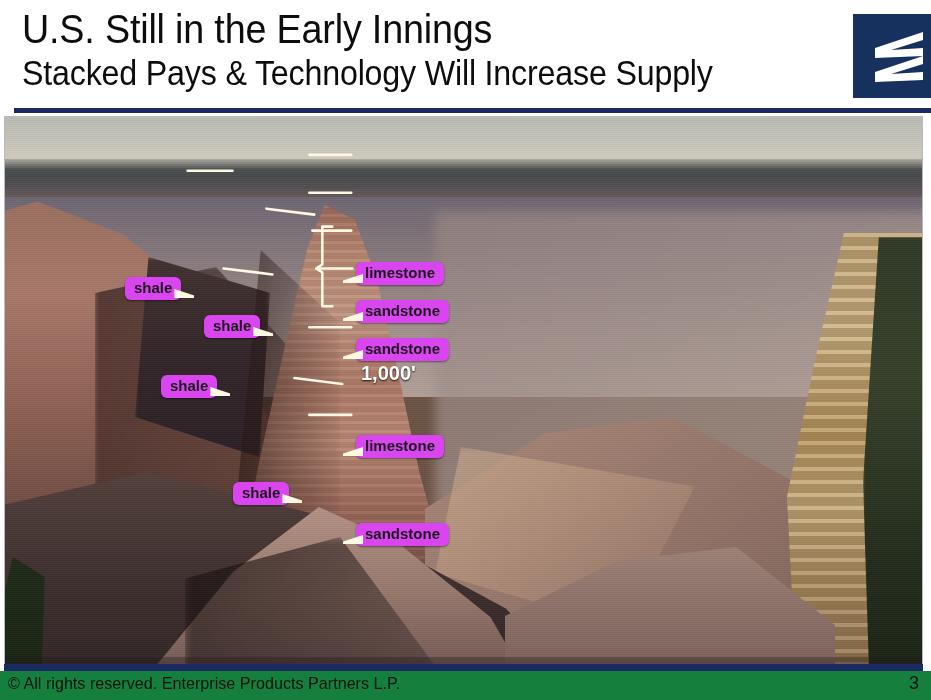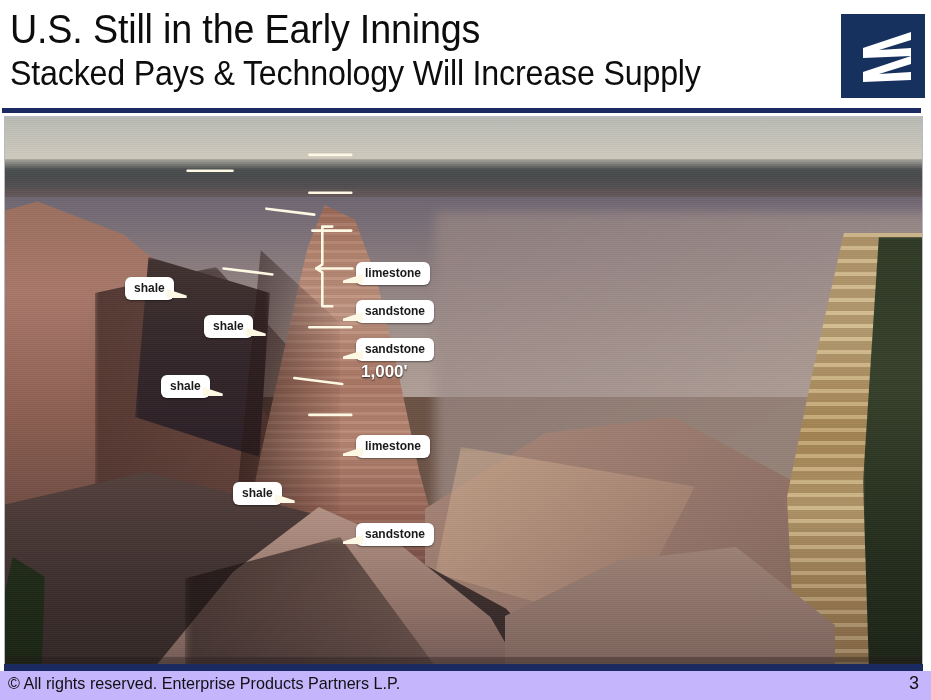--- a/index.html
+++ b/index.html
@@ -11,21 +11,21 @@
     width: 931px;
     height: 700px;
     position: relative;
     overflow: hidden;
     font-family: "Liberation Sans", "DejaVu Sans", sans-serif;
   }
 
   
   .slide-header {
     position: absolute;
-    left: 0; top: 0;
+    left: 12px; top: 0;
     width: 851px;
     height: 112px;
     background: #ffffff;
   }
   .title-block {
     position: absolute;
     left: 10px;
     top: 6px;
     width: 820px;
   }
@@ -223,24 +223,24 @@
     position: absolute; left: 0; top: 0; width: 100%; height: 100%;
     background: repeating-linear-gradient(to bottom,
       rgba(255,255,255,0.022) 0px, rgba(255,255,255,0.022) 1px,
       rgba(0,0,0,0.028) 1px, rgba(0,0,0,0.028) 2px);
     pointer-events: none;
   }
 
   
   .callout {
     position: absolute;
-    background: #ffffff;
+    background: #d946ef;
     border-radius: 6px;
     padding: 2px 9px 3px 9px;
-    font-size: 12px;
+    font-size: 15px;
     font-weight: bold;
     color: #1a1a1a;
     line-height: 18px;
     white-space: nowrap;
     box-shadow: 0 1px 2px rgba(0,0,0,0.45);
     z-index: 20;
   }
   
   .callout.tail-right::after {
     content: "";
@@ -267,21 +267,21 @@
   
   .leaders {
     position: absolute; left: 0; top: 0; width: 100%; height: 100%;
     z-index: 15; pointer-events: none;
   }
 
   
   .measure-text {
     position: absolute;
     color: #ffffff;
-    font-size: 17px;
+    font-size: 20px;
     font-weight: bold;
     text-shadow: 0 1px 2px rgba(0,0,0,0.85);
     z-index: 20;
     white-space: nowrap;
   }
 
   
   .source-credit {
     position: absolute;
     right: 12px;
@@ -305,21 +305,21 @@
     background: #1b2a60;
   }
 
   
   .footer {
     position: absolute;
     left: 0;
     top: 671px;
     width: 931px;
     height: 29px;
-    background: #c4b5fd;
+    background: #15803d;
     text-decoration: underline;
   }
   .footer-text {
     position: absolute;
     left: 8px;
     top: 3px;
     font-size: 17px;
     color: #121212;
     transform: scaleX(0.95);
     transform-origin: left center;

